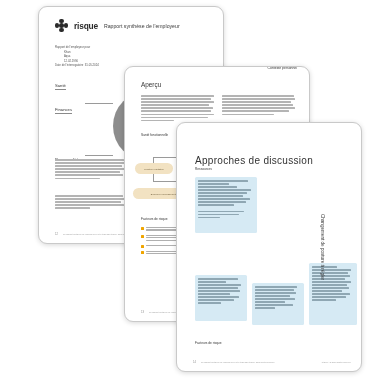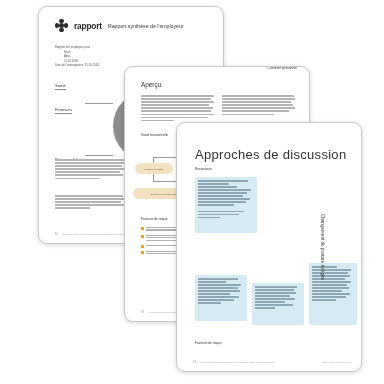--- a/index.html
+++ b/index.html
@@ -90,21 +90,21 @@
 
   .risk{position:absolute;left:16px;top:160px;width:80px;}
   .risk .row{display:flex;align-items:flex-start;gap:2.4px;margin-bottom:2.6px;}
   .risk .sw{width:3px;height:3px;border-radius:.6px;flex:none;margin-top:.3px;}
   .risk .tx{flex:1;}
   .risk .tx i{display:block;height:1.4px;background:#b0b0b0;border-radius:.6px;margin-bottom:1.1px;}
 
   .ctx-h{position:absolute;right:12px;top:-1px;font-size:3.4px;color:#333;}
 
   
-  .p3-title{position:absolute;left:18px;top:24px;font-size:13px;color:#333;letter-spacing:.3px;}
+  .p3-title{position:absolute;left:18px;top:32px;font-size:10px;color:#333;letter-spacing:.3px;}
   .p3-sub{position:absolute;left:18px;top:44px;font-size:3.2px;color:#333;}
   .p3-sub2{position:absolute;left:18px;bottom:26px;font-size:3.2px;color:#333;}
   .bluebox{position:absolute;background:#d6eaf4;border-radius:1.5px;padding:3px;box-sizing:border-box;}
   .rot{position:absolute;right:6px;top:50%;transform:translateY(-50%) rotate(90deg);
        transform-origin:center;white-space:nowrap;font-size:4.6px;color:#3a3a3a;}
 </style>
 </head>
 <body>
 
 <div class="stage">
@@ -112,21 +112,21 @@
   <div class="page" id="page1">
 
     <div class="p1-head">
       <span class="logo">
         <i class="n"></i>
           <i class="s"></i>
           <i class="w"></i>
           <i class="e"></i>
           <i class="c"></i>
       </span>
-      <span class="brand">rapport</span>
+      <span class="brand">risque</span>
       <span class="p1-title">Rapport synthèse de l'employeur</span>
     </div>
 
     <div class="p1-meta">
       <div class="ln">Rapport de l'employeur pour</div>
       <div class="ln ind">Khan</div>
       <div class="ln ind">Aqsa</div>
       <div class="ln ind">12.02.1990</div>
       <div class="ln">
         <span>Date de l'interrogatoire</span>

